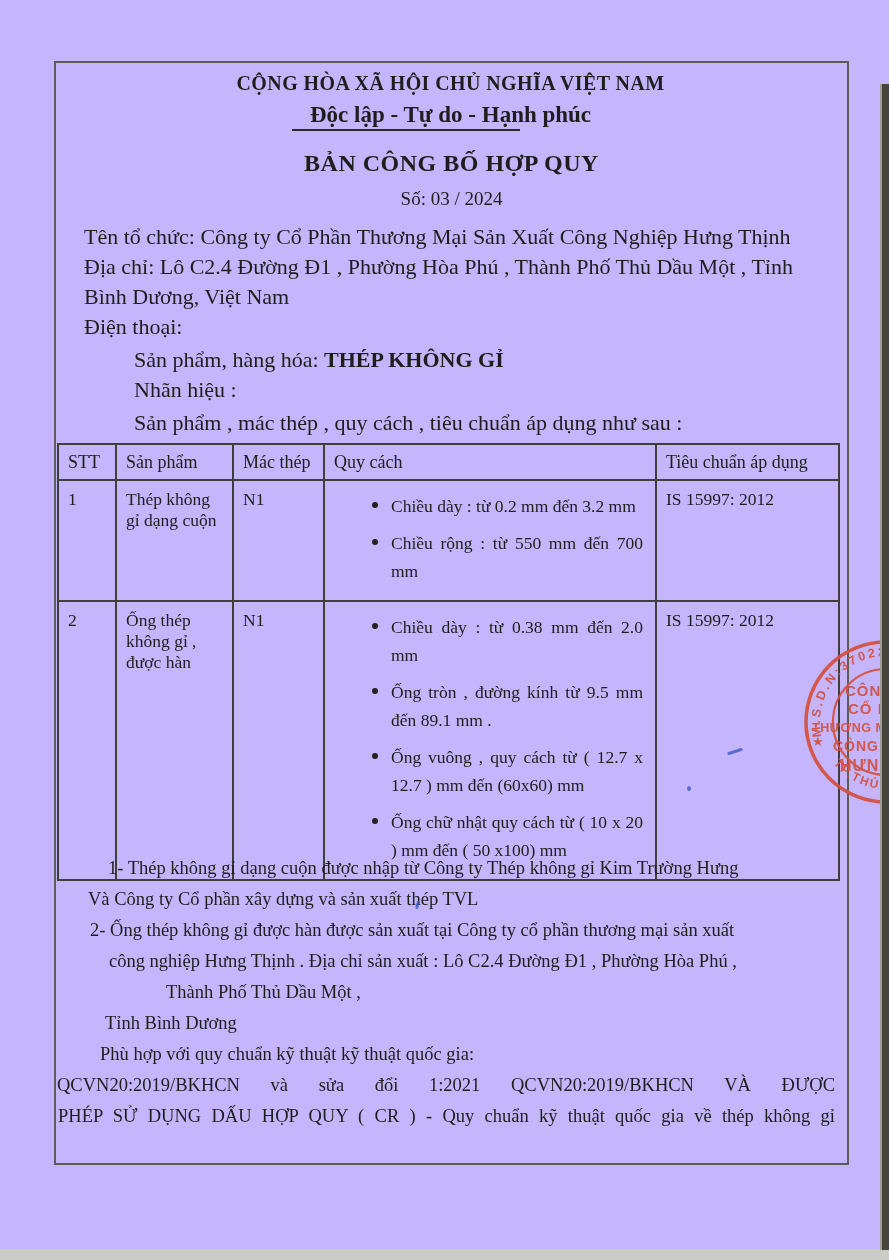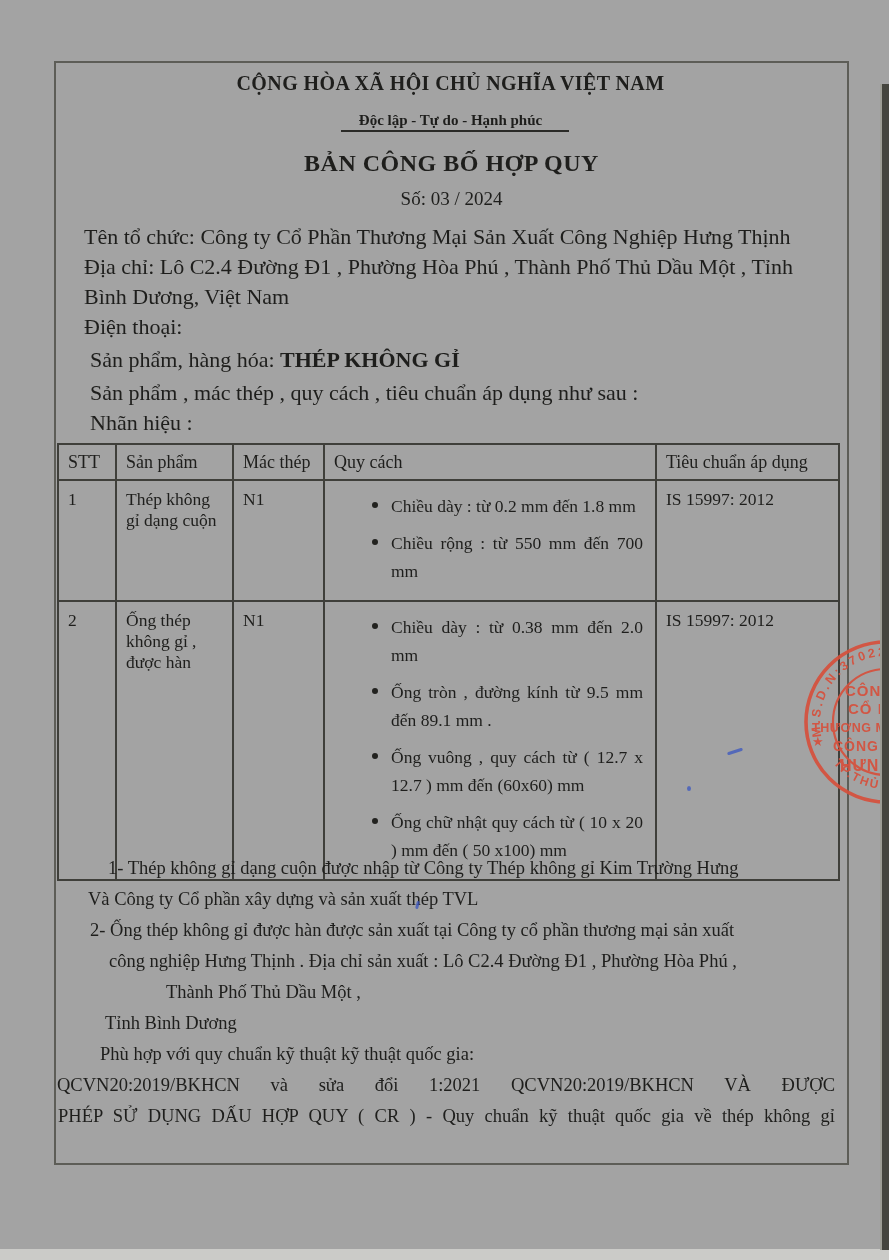--- a/index.html
+++ b/index.html
@@ -1,36 +1,36 @@
 <!DOCTYPE html>
 <html><head>
 <meta charset="utf-8">
 <style>
   html,body{margin:0;padding:0;background:#e8e8e6;}
   .scan{
-    position:relative;width:889px;height:1260px;background:#a3a3a3;
+    position:relative;width:889px;height:1260px;background:#c4b5fd;
     overflow:hidden;font-family:"Liberation Serif","DejaVu Serif",serif;
     color:#1e1e1c;
   }
   
   .edge-right{position:absolute;top:84px;right:0;width:7px;height:1166px;background:#45453e;border-left:2px solid #9c9c94;z-index:30;}
   .edge-bottom{position:absolute;left:0;bottom:0;width:100%;height:11px;background:#cbcbc8;z-index:29;}
   
   .frame{position:absolute;left:54px;top:61px;width:791px;height:1100px;border:2px solid #5d5d57;}
   
   .nat-header{position:absolute;left:54px;top:72px;width:793px;text-align:center;}
   .nat-line1{font-size:20px;font-weight:bold;letter-spacing:.4px;}
-  .nat-line2{display:inline-block;position:relative;font-size:15px;font-weight:bold;margin-top:17px;padding:0 10px 3px 10px;}
+  .nat-line2{display:inline-block;position:relative;font-size:23px;font-weight:bold;margin-top:7px;padding:0 10px 3px 10px;}
   .nat-underline{position:absolute;left:-8px;bottom:0;width:228px;height:0;border-bottom:2.4px solid #2a2a27;}
   .title-block{position:absolute;left:54px;top:150px;width:795px;text-align:center;}
   .doc-title{font-size:24px;font-weight:bold;letter-spacing:.5px;}
   .doc-number{font-size:19px;margin-top:11px;}
   
   .info{position:absolute;left:84px;top:222px;width:716px;font-size:22px;line-height:30px;}
-  .info .ind{padding-left:6px;}
+  .info .ind{padding-left:6px;margin-left:44px;}
   .info .gap{margin-top:3px;}
   .bold{font-weight:bold;}
   
   table.products{position:absolute;left:57px;top:443px;width:781px;border-collapse:collapse;table-layout:fixed;font-size:17.5px;}
   table.products th,table.products td{border:2px solid #3f3f3a;vertical-align:top;padding:8px 12px 6px 9px;font-weight:normal;text-align:left;}
   table.products thead th{height:26px;vertical-align:middle;padding-top:4px;padding-bottom:4px;font-size:18px;}
   th.c-stt,td.c-stt{text-align:center;padding-left:2px;padding-right:2px;}
   td.c-sp{text-align:justify;padding-right:7px;}
   td.c-mt{text-align:center;}
   .row-1{height:95px;}
@@ -80,22 +80,22 @@
   </div>
 
   <div class="info">
     <div>Tên tổ chức: Công ty Cổ Phần Thương Mại Sản Xuất Công Nghiệp Hưng Thịnh</div>
     <div>Địa chỉ: Lô C2.4 Đường Đ1 , Phường Hòa Phú , Thành Phố Thủ Dầu Một , Tỉnh</div>
     <div>Bình Dương, Việt Nam</div>
     <div>Điện thoại:</div>
     <div class="ind gap">
       <span>Sản phẩm, hàng hóa: </span><span class="bold">THÉP KHÔNG GỈ</span>
     </div>
+    <div class="ind">Nhãn hiệu :</div>
     <div class="ind gap">Sản phẩm , mác thép , quy cách , tiêu chuẩn áp dụng như sau :</div>
-    <div class="ind">Nhãn hiệu :</div>
   </div>
 
   <table class="products">
     <colgroup>
       <col style="width:58px">
         <col style="width:117px">
         <col style="width:91px">
         <col style="width:332px">
         <col style="width:183px">
     </colgroup>
@@ -109,21 +109,21 @@
       </tr>
     </thead>
     <tbody>
       <tr class="row-1">
         <td class="c-stt">1</td>
         <td class="c-sp">Thép không gỉ dạng cuộn</td>
         <td class="c-mt">N1</td>
         <td>
           <div class="spec-item">
             <span class="spec-dot"></span>
-            <span class="spec-text">Chiều dày : từ 0.2 mm đến 1.8 mm</span>
+            <span class="spec-text">Chiều dày : từ 0.2 mm đến 3.2 mm</span>
           </div>
           <div class="spec-item">
             <span class="spec-dot"></span>
             <span class="spec-text">Chiều rộng : từ 550 mm đến 700 mm</span>
           </div>
         </td>
         <td class="c-tc">IS 15997: 2012</td>
       </tr>
       <tr class="row-2">
         <td class="c-stt">2</td>

